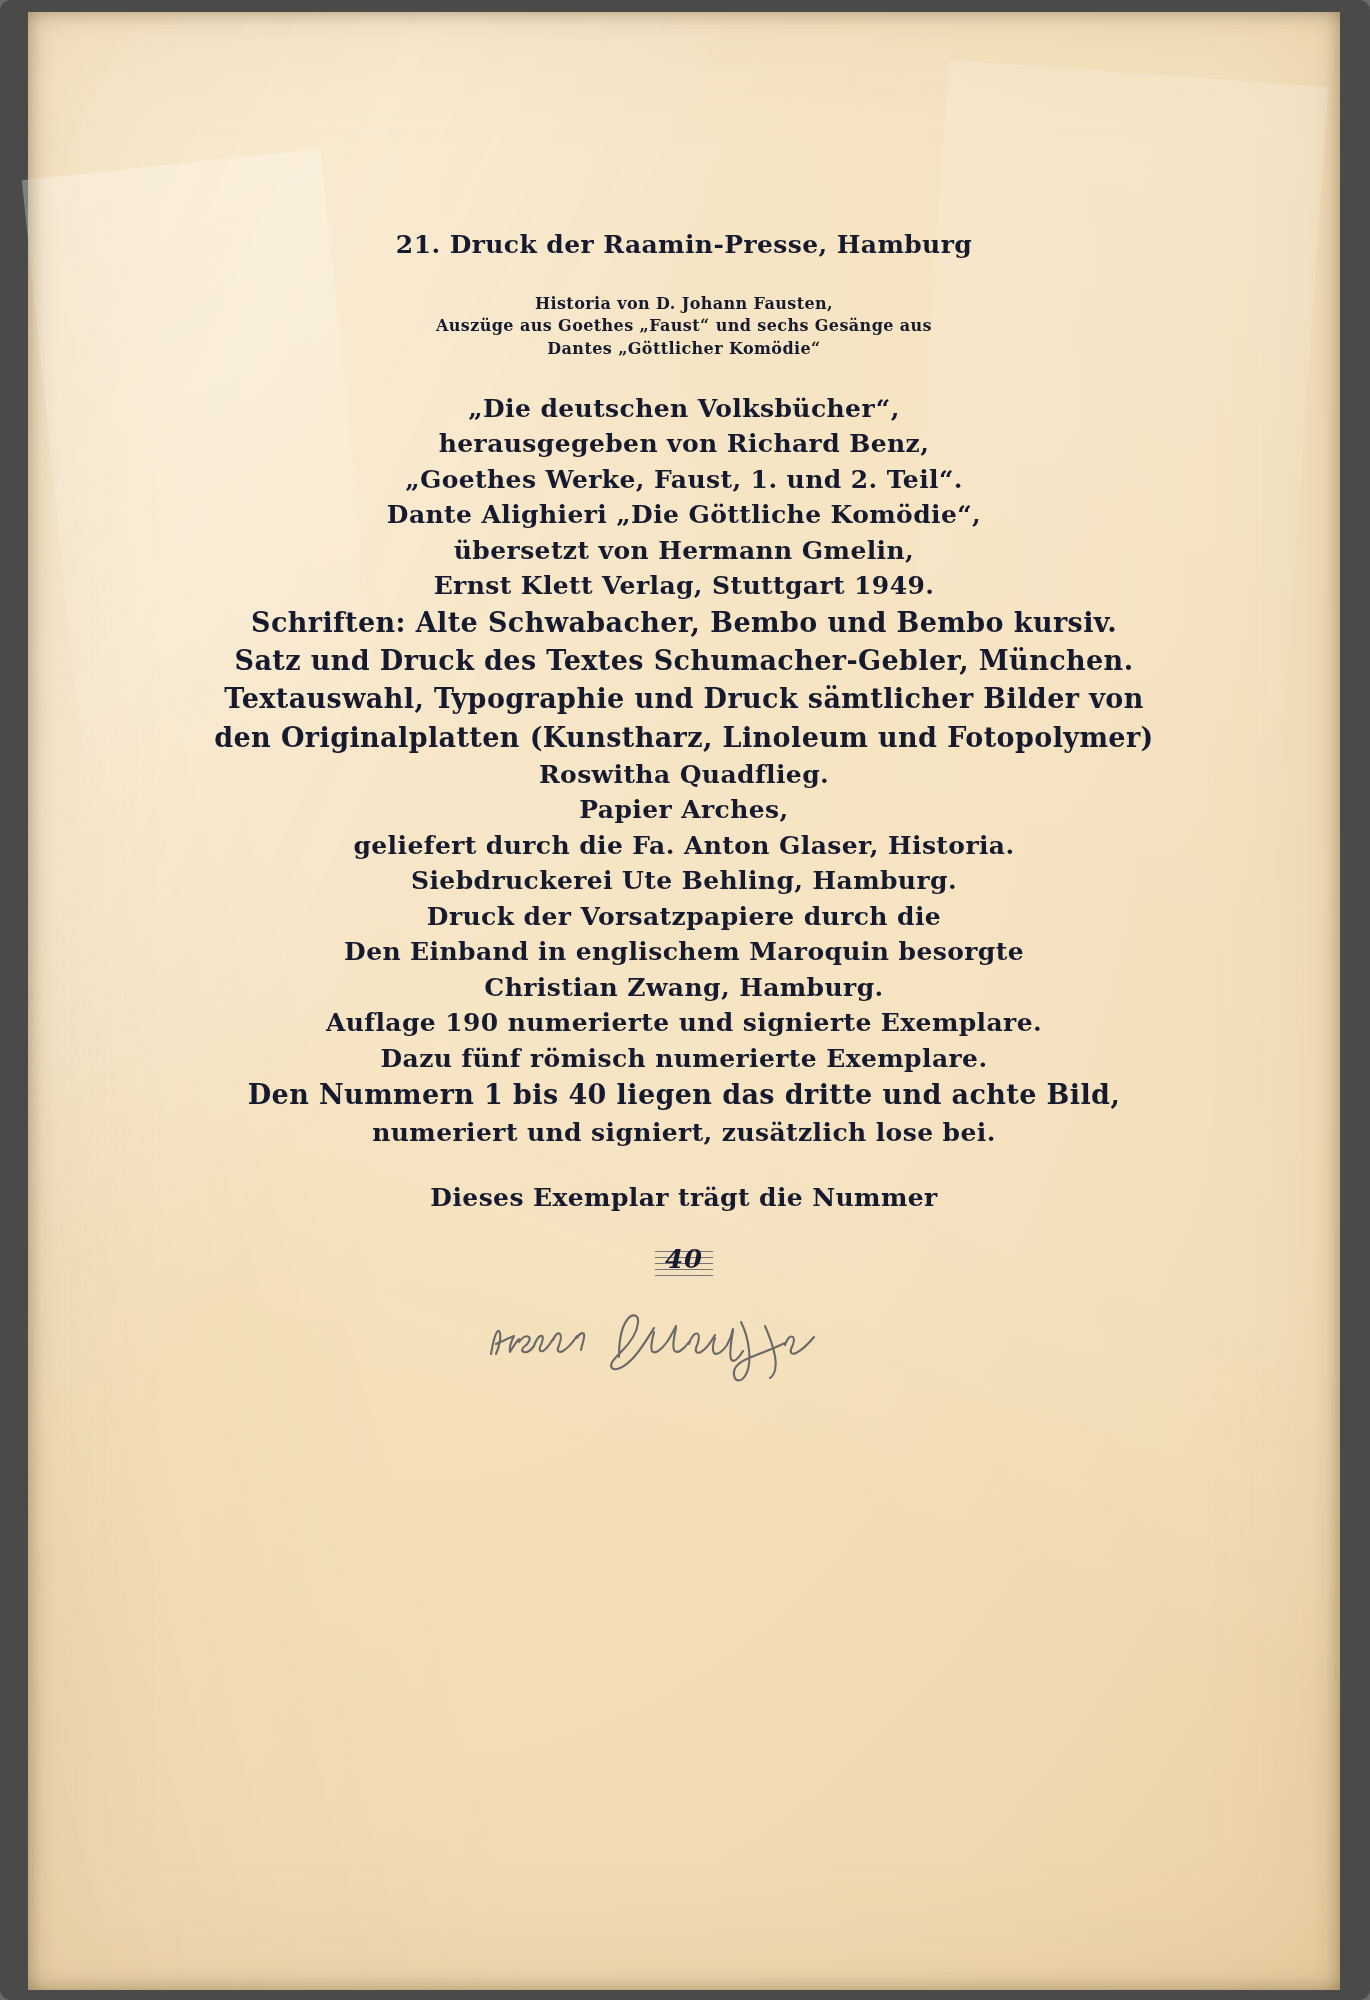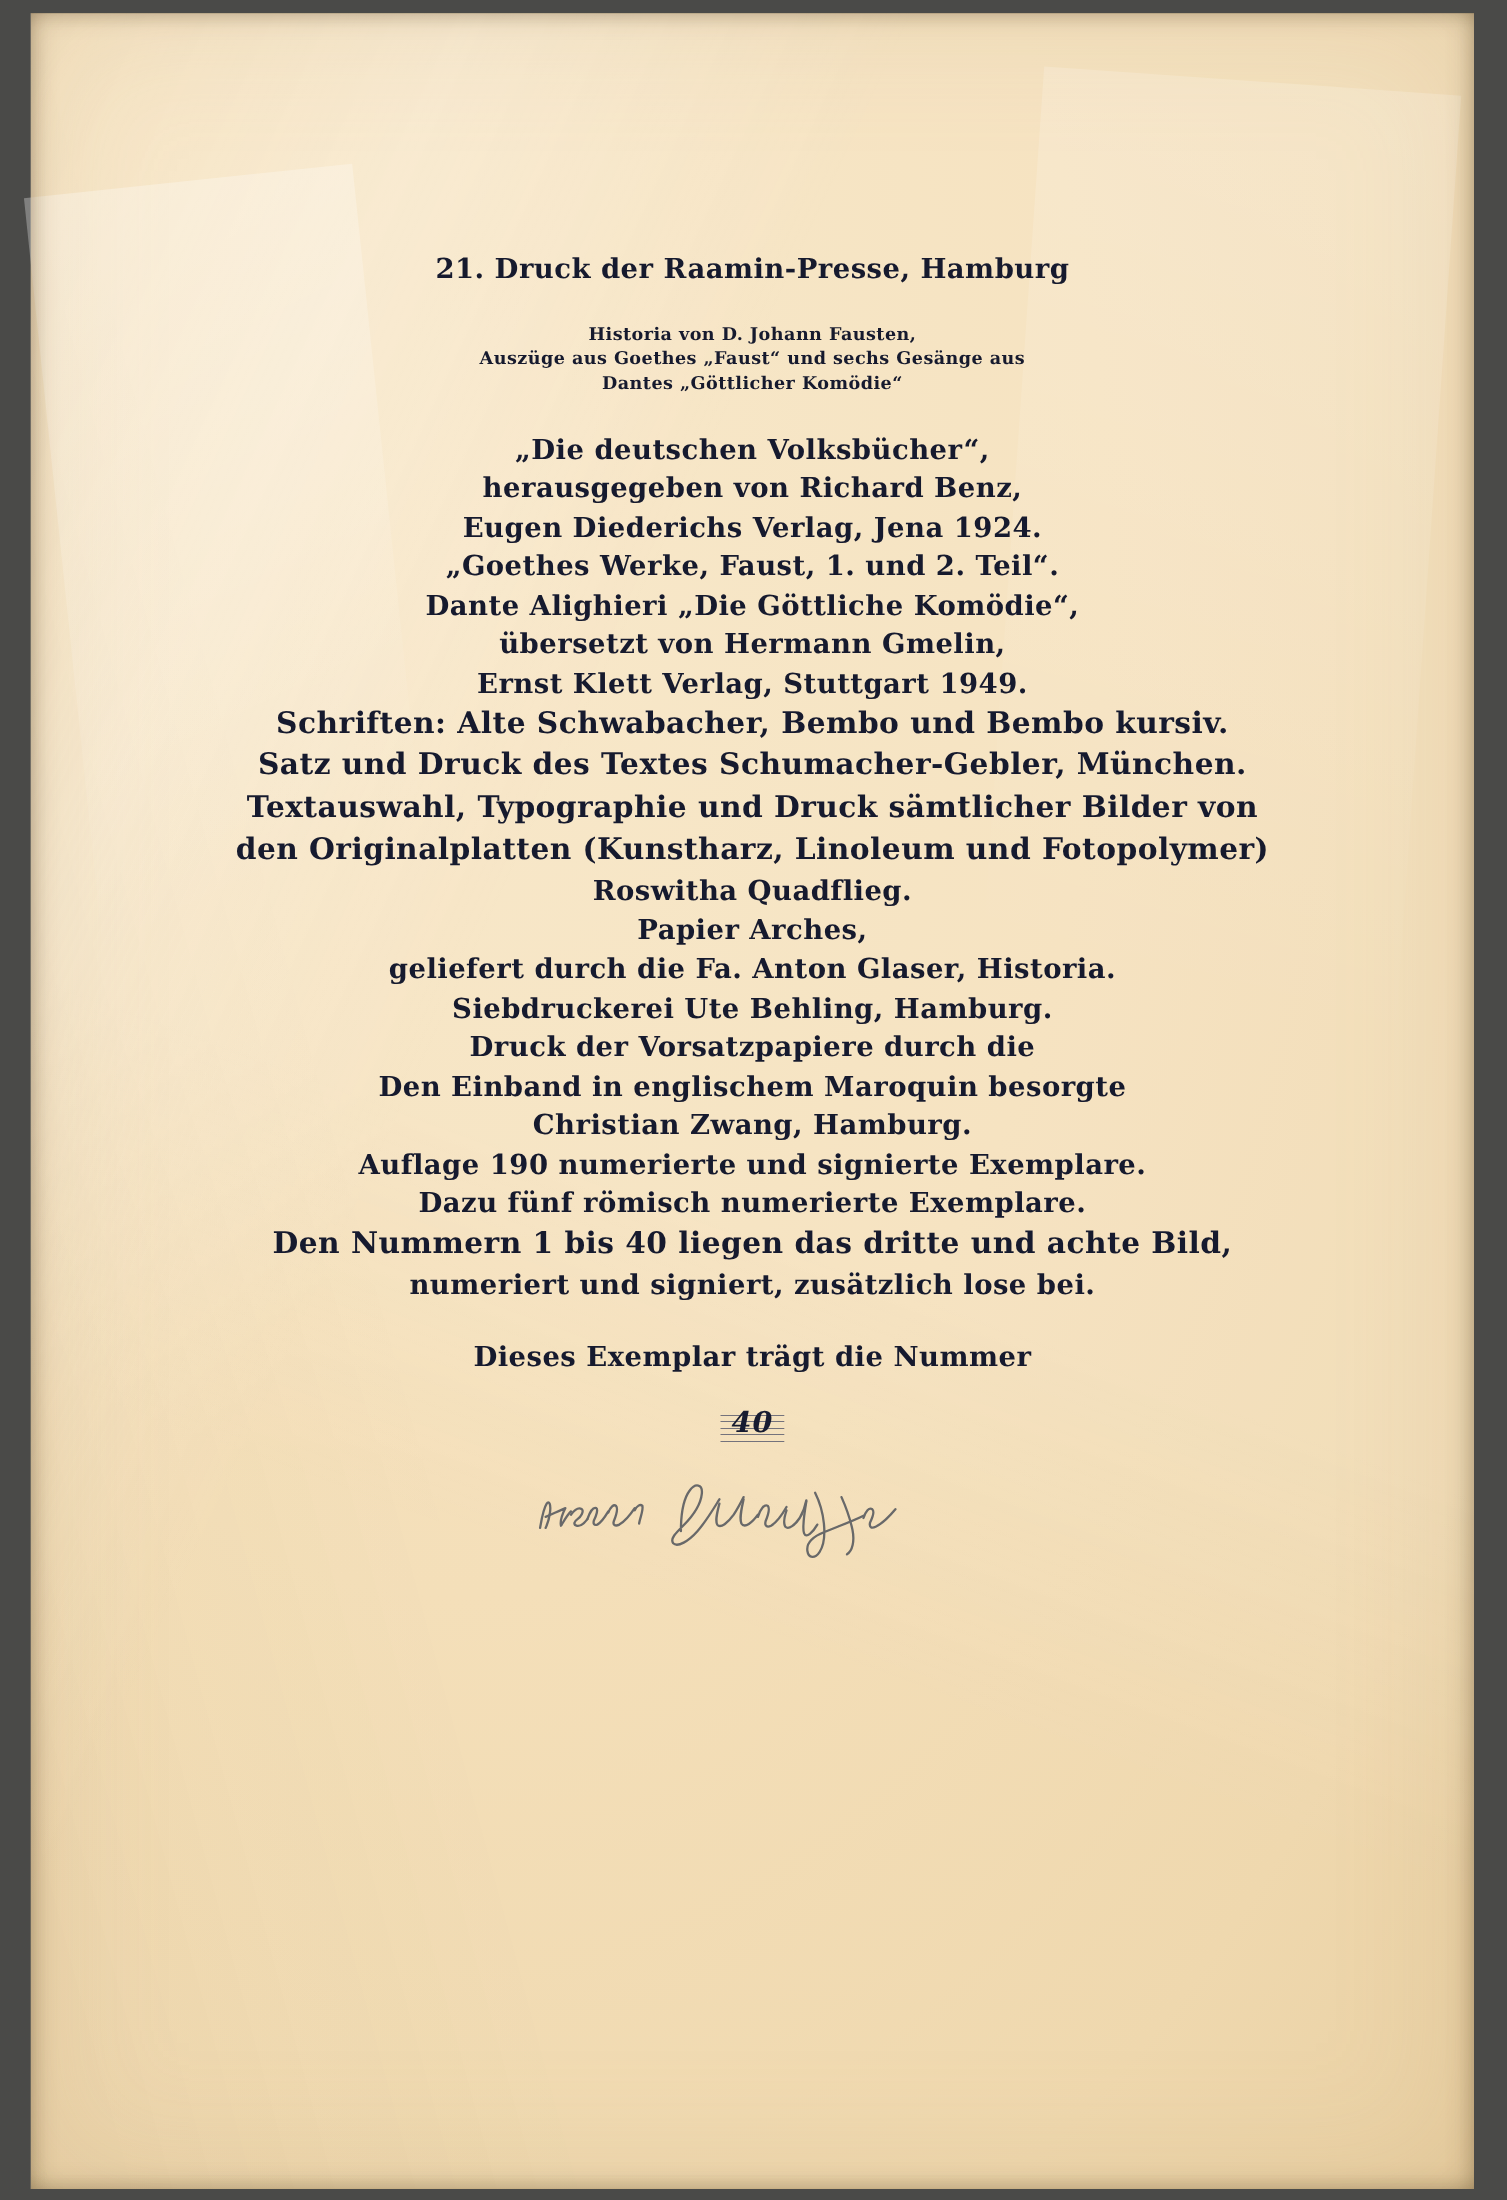--- a/index.html
+++ b/index.html
@@ -13,20 +13,21 @@
     overflow: hidden;
     font-family: "DejaVu Serif", serif;
   }
 
   
   .scan {
     position: relative;
     width: 1370px;
     height: 2000px;
     background: #4a4a48;
+    border-radius: 11px;
   }
 
   
   .page {
     position: absolute;
     left: 28px;
     top: 12px;
     width: 1312px;
     height: 1978px;
     background:
@@ -162,21 +163,20 @@
       <div class="gap-md"></div>
 
       <div class="line t-title">Historia von D. Johann Fausten,</div>
       <div class="line t-title">Auszüge aus Goethes „Faust“ und sechs Gesänge aus</div>
       <div class="line t-title">Dantes „Göttlicher Komödie“</div>
 
       <div class="gap-md"></div>
 
       <div class="line t-body">„Die deutschen Volksbücher“,</div>
       <div class="line t-body">herausgegeben von Richard Benz,</div>
-      <div class="line t-body">Eugen Diederichs Verlag, Jena 1924.</div>
       <div class="line t-body">„Goethes Werke, Faust, 1. und 2. Teil“.</div>
       <div class="line t-body">Dante Alighieri „Die Göttliche Komödie“,</div>
       <div class="line t-body">übersetzt von Hermann Gmelin,</div>
       <div class="line t-body">Ernst Klett Verlag, Stuttgart 1949.</div>
       <div class="line t-body-wide">Schriften: Alte Schwabacher, Bembo und Bembo kursiv.</div>
       <div class="line t-body-wide">Satz und Druck des Textes Schumacher-Gebler, München.</div>
       <div class="line t-body-wide">Textauswahl, Typographie und Druck sämtlicher Bilder von</div>
       <div class="line t-body-wide">den Originalplatten (Kunstharz, Linoleum und Fotopolymer)</div>
       <div class="line t-body">Roswitha Quadflieg.</div>
       <div class="line t-body">Papier Arches,</div>

